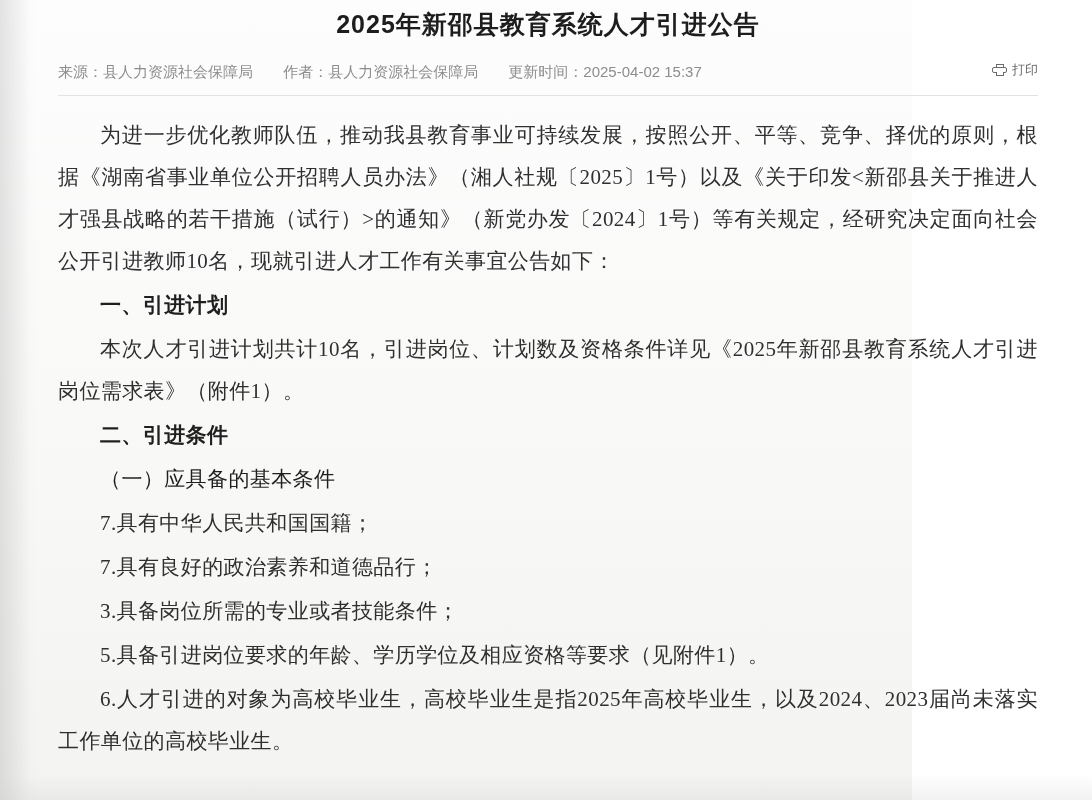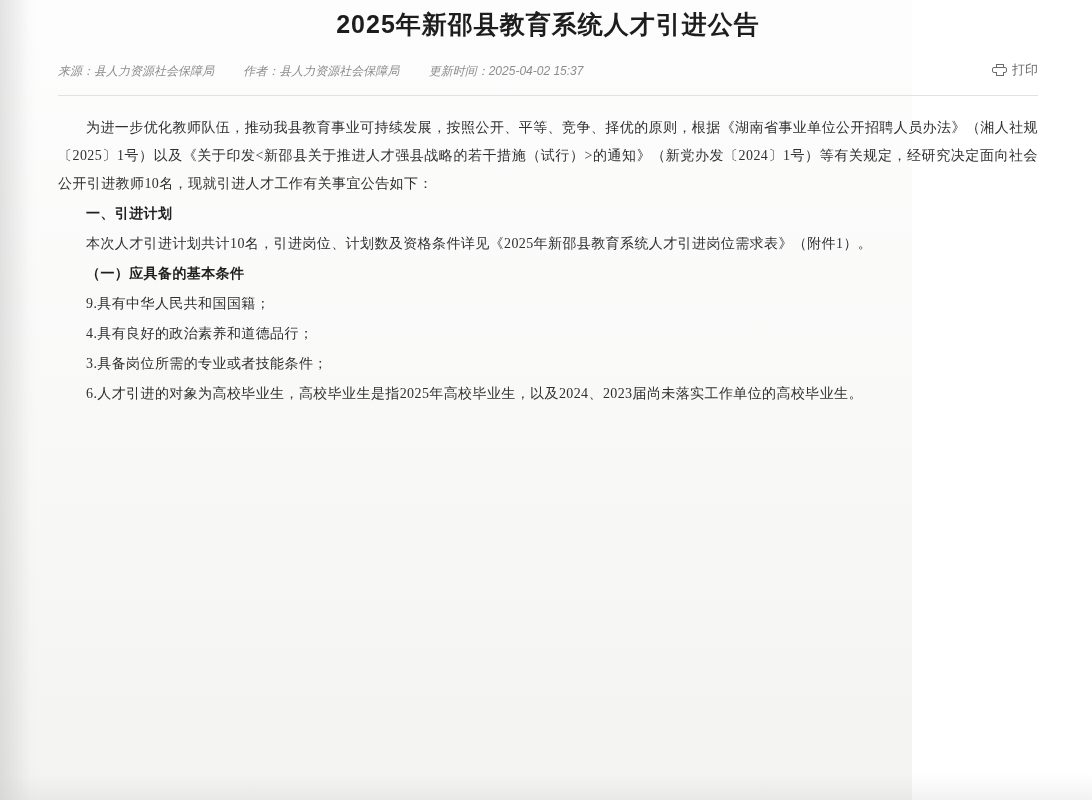--- a/index.html
+++ b/index.html
@@ -42,25 +42,24 @@
     font-family: "Liberation Sans", "DejaVu Sans", sans-serif;
   }
   .meta-row {
     position: relative;
     margin-top: 22px;
     height: 26px;
     border-bottom: 1px solid #e2e2e2;
     padding-bottom: 6px;
   }
   .meta-left {
-    font-size: 12px;
+    font-size: 15px;
     color: #8d8d8d;
     font-family: "Liberation Sans", "DejaVu Sans", sans-serif;
     white-space: nowrap;
-    font-style: italic;
   }
   .meta-left span.seg {
     margin-right: 26px;
   }
   .meta-left .lbl { color: #8d8d8d; }
   .meta-left .val { color: #8d8d8d; }
   .print-btn {
     position: absolute;
     right: 0;
     top: -2px;
@@ -100,40 +99,40 @@
     left: 3.5px; top: 8px;
     width: 8px; height: 4px;
     border: 1.4px solid #6b6b6b;
     border-top: none;
     background: #fff;
     box-sizing: border-box;
   }
 
   .body-text {
     margin-top: 18px;
-    font-size: 14px;
+    font-size: 21px;
     line-height: 2.0;
     color: #2f2f2f;
     letter-spacing: 0.4px;
   }
   .p {
     margin: 0 0 2px 0;
     text-align: justify;
     text-justify: inter-ideograph;
   }
   .indent {
     text-indent: 2em;
   }
   .heading {
     font-weight: bold;
     text-indent: 2em;
     color: #1f1f1f;
   }
   .subheading {
-    font-weight: bold;
+    font-weight: normal;
     text-indent: 2em;
     color: #1f1f1f;
   }
   .list-item {
     text-indent: 2em;
   }
   
   .edge-shadow {
     position: absolute;
     left: 0; top: 0;
@@ -173,22 +172,24 @@
           <span class="out"></span>
         </span>
         <span>打印</span>
       </div>
     </div>
 
     <div class="body-text" id="body-text">
         <div class="p indent">为进一步优化教师队伍，推动我县教育事业可持续发展，按照公开、平等、竞争、择优的原则，根据《湖南省事业单位公开招聘人员办法》（湘人社规〔2025〕1号）以及《关于印发&lt;新邵县关于推进人才强县战略的若干措施（试行）&gt;的通知》（新党办发〔2024〕1号）等有关规定，经研究决定面向社会公开引进教师10名，现就引进人才工作有关事宜公告如下：</div>
         <div class="p heading">一、引进计划</div>
         <div class="p indent">本次人才引进计划共计10名，引进岗位、计划数及资格条件详见《2025年新邵县教育系统人才引进岗位需求表》（附件1）。</div>
+        <div class="p heading">二、引进条件</div>
         <div class="p subheading">（一）应具备的基本条件</div>
-        <div class="p list-item">9.具有中华人民共和国国籍；</div>
-        <div class="p list-item">4.具有良好的政治素养和道德品行；</div>
+        <div class="p list-item">7.具有中华人民共和国国籍；</div>
+        <div class="p list-item">7.具有良好的政治素养和道德品行；</div>
         <div class="p list-item">3.具备岗位所需的专业或者技能条件；</div>
+        <div class="p list-item">5.具备引进岗位要求的年龄、学历学位及相应资格等要求（见附件1）。</div>
         <div class="p list-item">6.人才引进的对象为高校毕业生，高校毕业生是指2025年高校毕业生，以及2024、2023届尚未落实工作单位的高校毕业生。</div>
       </div>
 
   </div>
   <div class="bottom-fade"></div>
 </div>
 
 </body></html>

